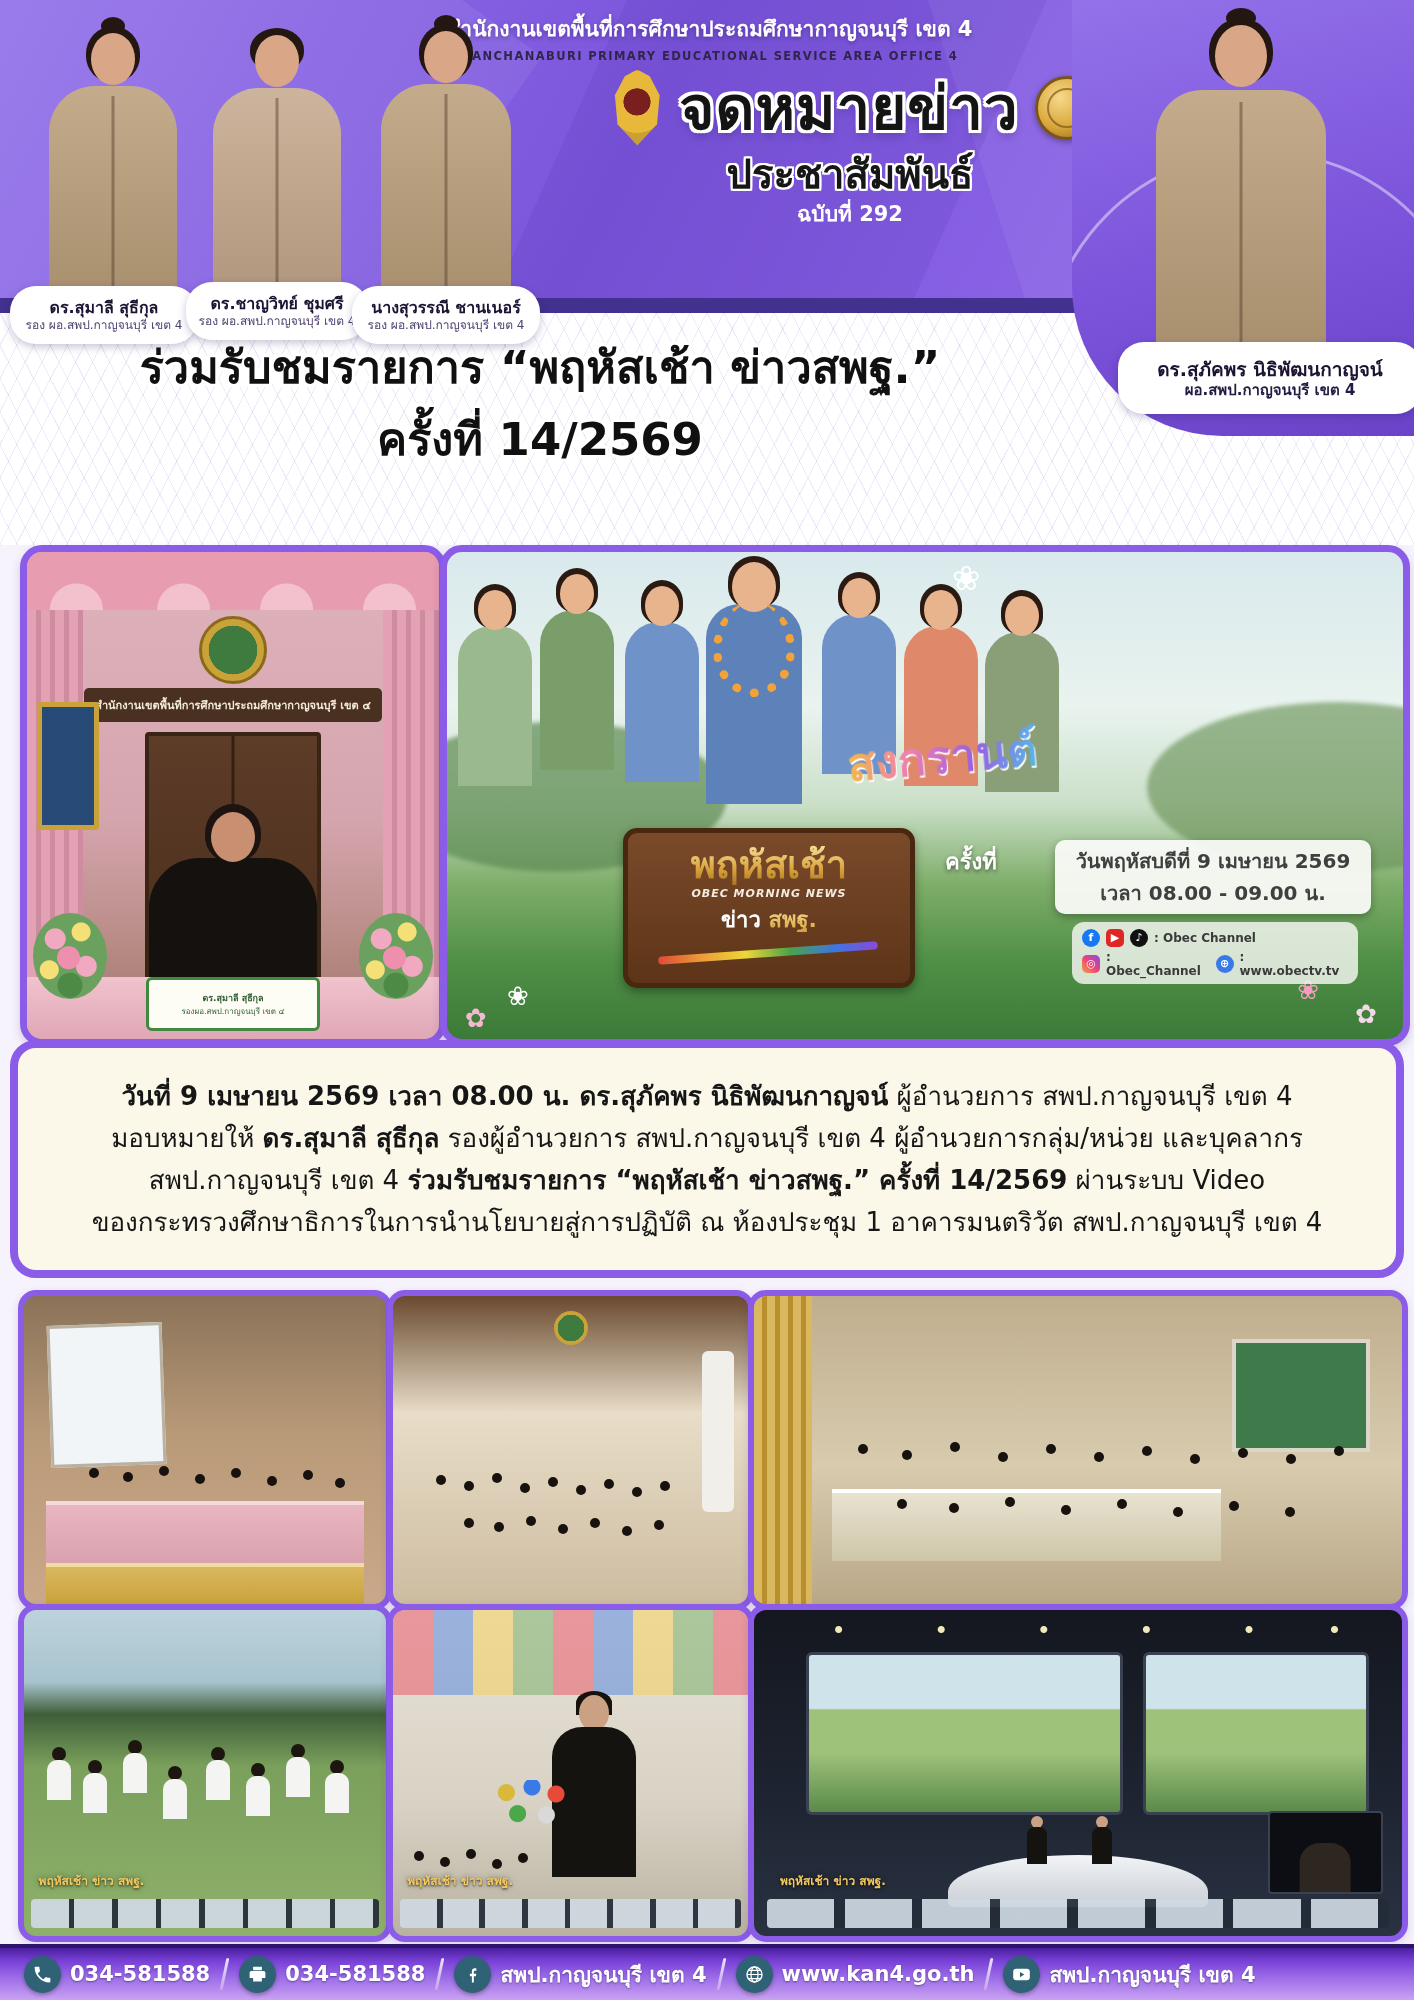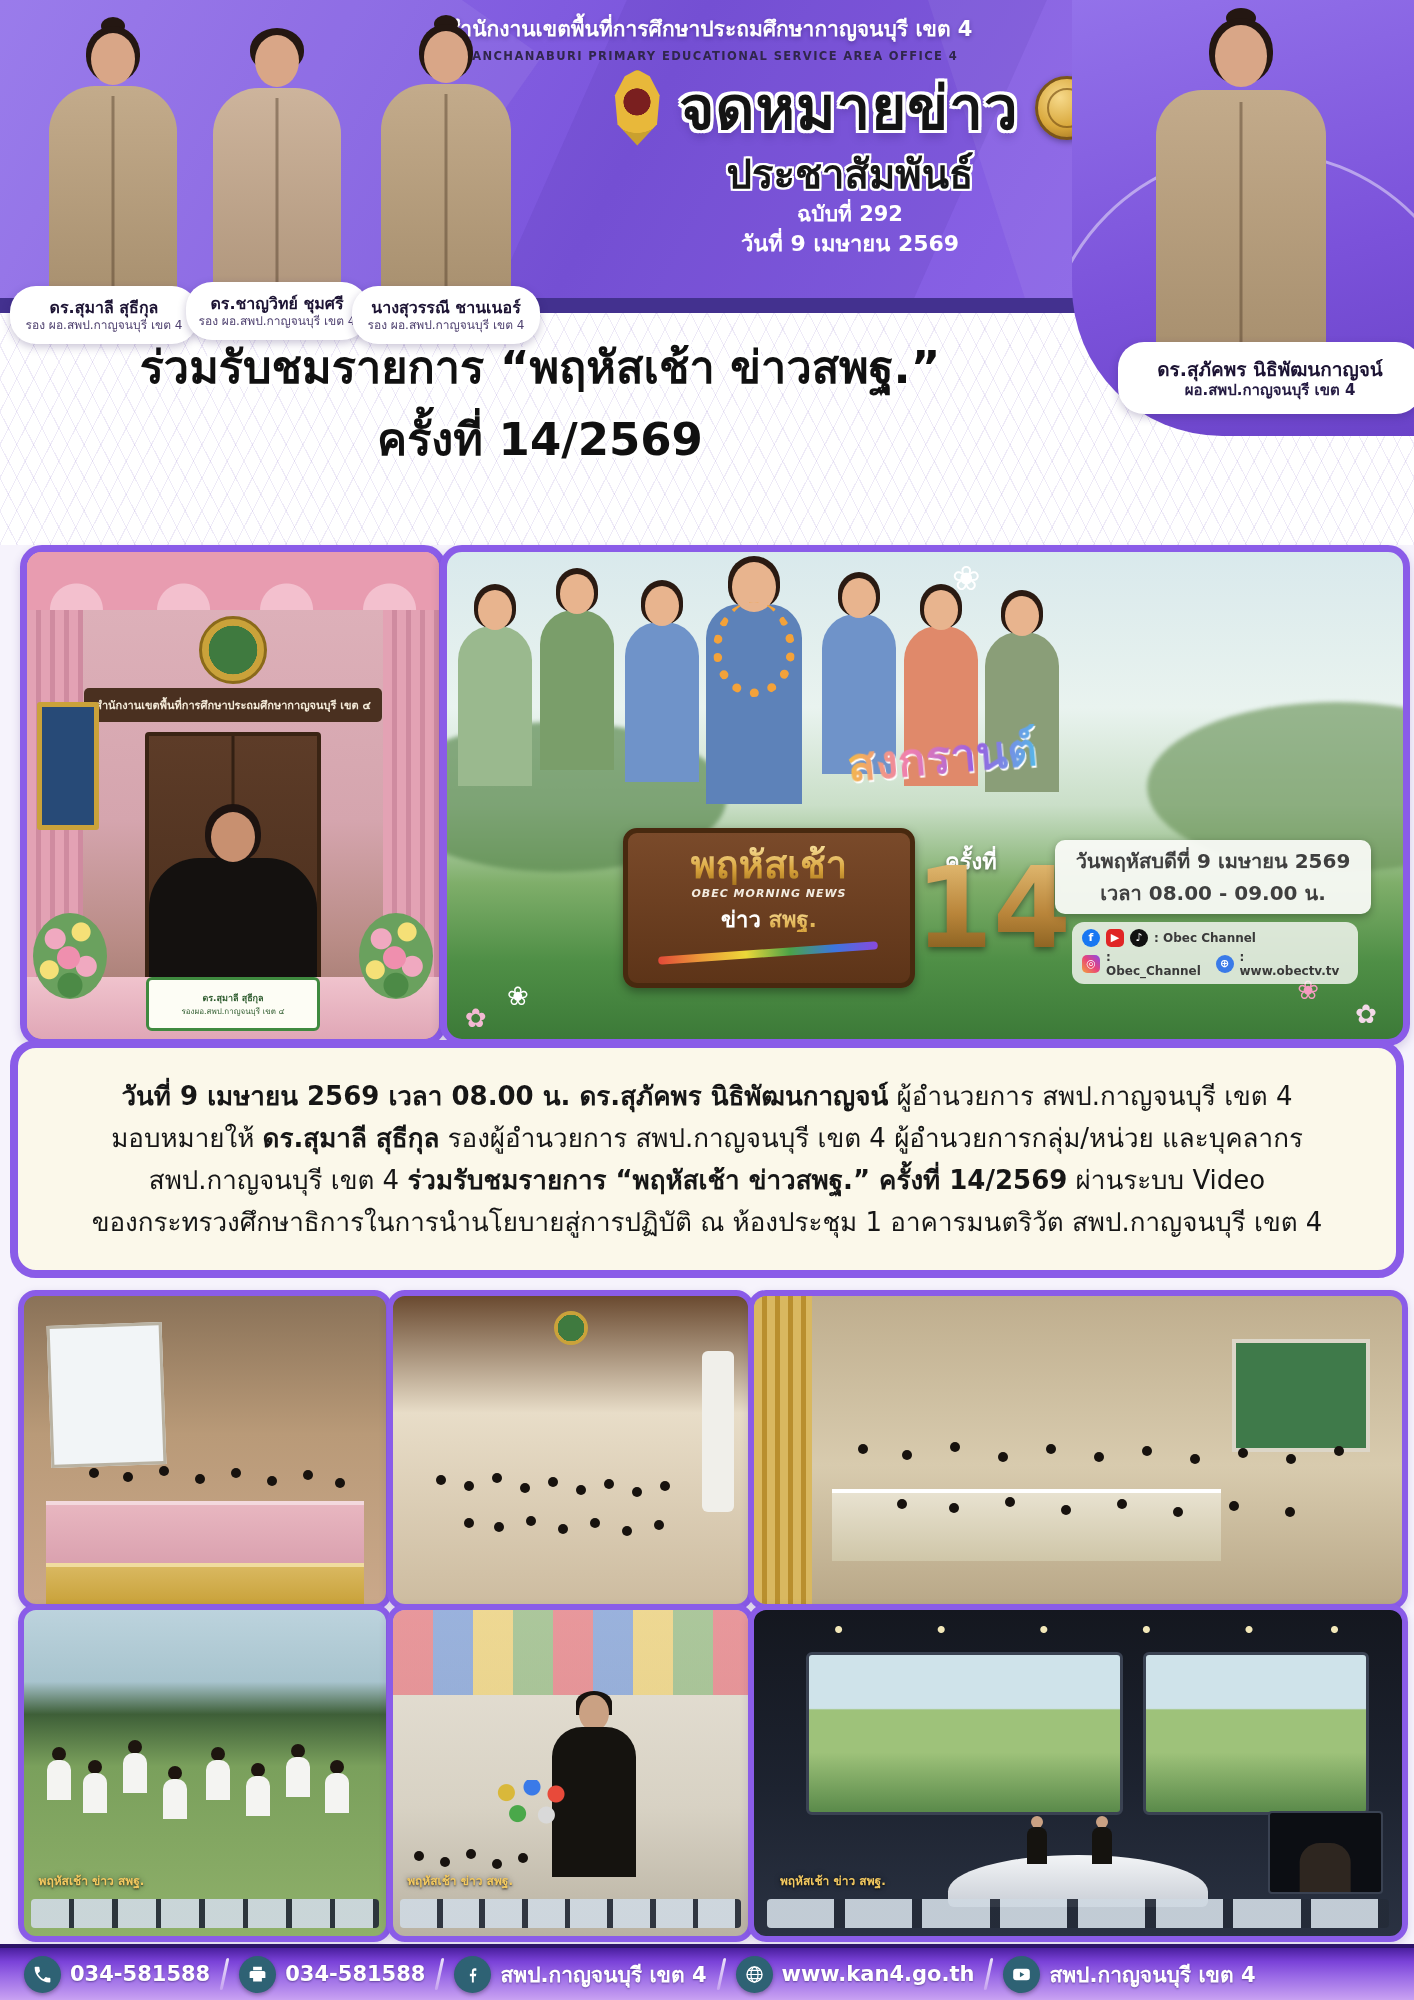--- a/index.html
+++ b/index.html
@@ -237,21 +237,20 @@
     <div class="en">KANCHANABURI PRIMARY EDUCATIONAL SERVICE AREA OFFICE 4</div>
   </div>
 
   <div class="title-row">
     <div class="obec-logo"></div>
     <div class="big-title">จดหมายข่าว</div>
     <div class="gold-emblem"></div>
   </div>
   <div class="subtitle">ประชาสัมพันธ์</div>
   <div class="issue">ฉบับที่ 292</div>
-  <div class="issue-date">วันที่ 9 เมษายน 2569</div>
 
   <div class="right-blob">
     <div class="blob-ring"></div>
     <div class="person" style="left:64px;top:18px;width:210px;height:330px;">
       <div class="p-bun" style="width:30px;height:20px;top:-10px;"></div>
       <div class="p-hair" style="width:64px;height:66px;"></div>
       <div class="p-head" style="width:52px;height:62px;"></div>
       <div class="p-body u-khaki" style="top:72px;width:170px;height:260px;"></div>
       <div class="p-line" style="top:84px;height:246px;"></div>
     </div>
@@ -333,21 +332,20 @@
       <div class="ws-1">พฤหัสเช้า</div>
       <div class="ws-2">OBEC MORNING NEWS</div>
       <div class="ws-3">
         <span>ข่าว</span>
         <em>สพฐ.</em>
       </div>
       <div class="rainbow"></div>
     </div>
 
     <div class="ep-label">ครั้งที่</div>
-    <div class="ep-num">14</div>
 
     <div class="tv-info">
       <div class="d1">วันพฤหัสบดีที่ 9 เมษายน 2569</div>
       <div class="d2">เวลา 08.00 - 09.00 น.</div>
     </div>
 
     <div class="tv-social">
       <div class="soc-row">
         <span class="sic fb">f</span>
         <span class="sic yt">▶</span>

